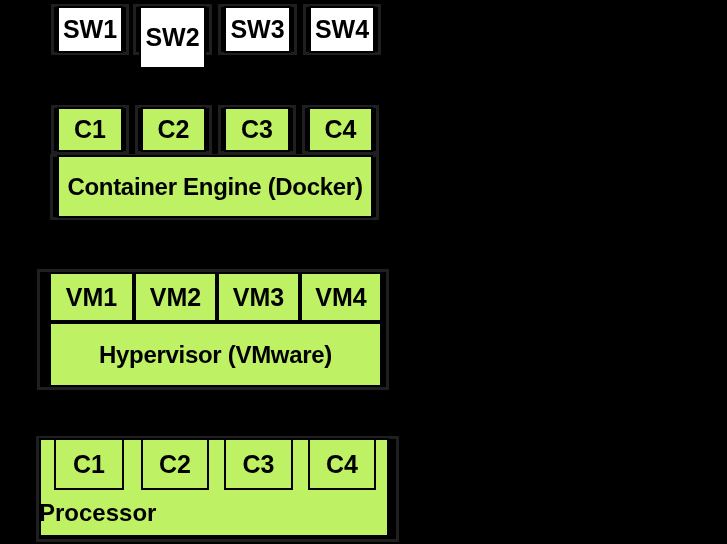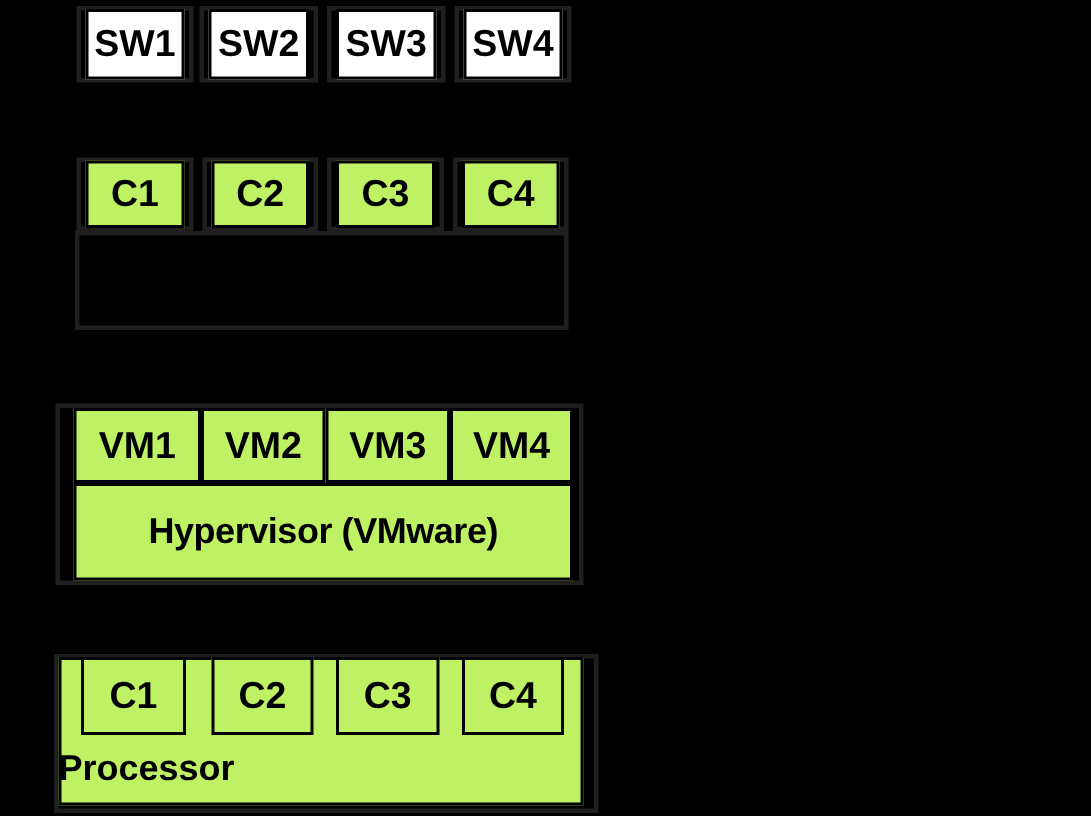--- a/index.html
+++ b/index.html
@@ -61,21 +61,21 @@
   <div class="ghost" style="left:182px;top:105px;width:78px;height:49px"></div>
   <div class="ghost" style="left:266px;top:105px;width:77px;height:49px"></div>
   <div class="ghost" style="left:14px;top:154px;width:329px;height:66px"></div>
 
   <div class="ghost" style="left:1px;top:269px;width:352px;height:121px"></div>
   <div class="ghost" style="left:0px;top:436px;width:363px;height:106px"></div>
 
   <div class="box white small-label" style="left:21px;top:6px;width:66px;height:47px">
     <span class="label">SW1</span>
   </div>
-  <div class="box white small-label" style="left:103px;top:6px;width:67px;height:47px">
+  <div class="box white small-label" style="left:103px;top:6px;width:67px;height:63px">
     <span class="label">SW2</span>
   </div>
   <div class="box white small-label" style="left:188px;top:6px;width:67px;height:47px">
     <span class="label">SW3</span>
   </div>
   <div class="box white small-label" style="left:273px;top:6px;width:66px;height:47px">
     <span class="label">SW4</span>
   </div>
 
   <div class="box green small-label" style="left:21px;top:107px;width:66px;height:45px">
@@ -84,20 +84,23 @@
   <div class="box green small-label" style="left:105px;top:107px;width:65px;height:45px">
     <span class="label">C2</span>
   </div>
   <div class="box green small-label" style="left:188px;top:107px;width:66px;height:45px">
     <span class="label">C3</span>
   </div>
   <div class="box green small-label" style="left:272px;top:107px;width:65px;height:45px">
     <span class="label">C4</span>
   </div>
 
+  <div class="box green big-label" style="left:21px;top:155px;width:316px;height:63px">
+    <span class="label">Container Engine (Docker)</span>
+  </div>
 
   <div class="box green small-label" style="left:13px;top:272px;width:85px;height:50px">
     <span class="label">VM1</span>
   </div>
   <div class="box green small-label" style="left:98px;top:272px;width:83px;height:50px">
     <span class="label">VM2</span>
   </div>
   <div class="box green small-label" style="left:181px;top:272px;width:83px;height:50px">
     <span class="label">VM3</span>
   </div>

